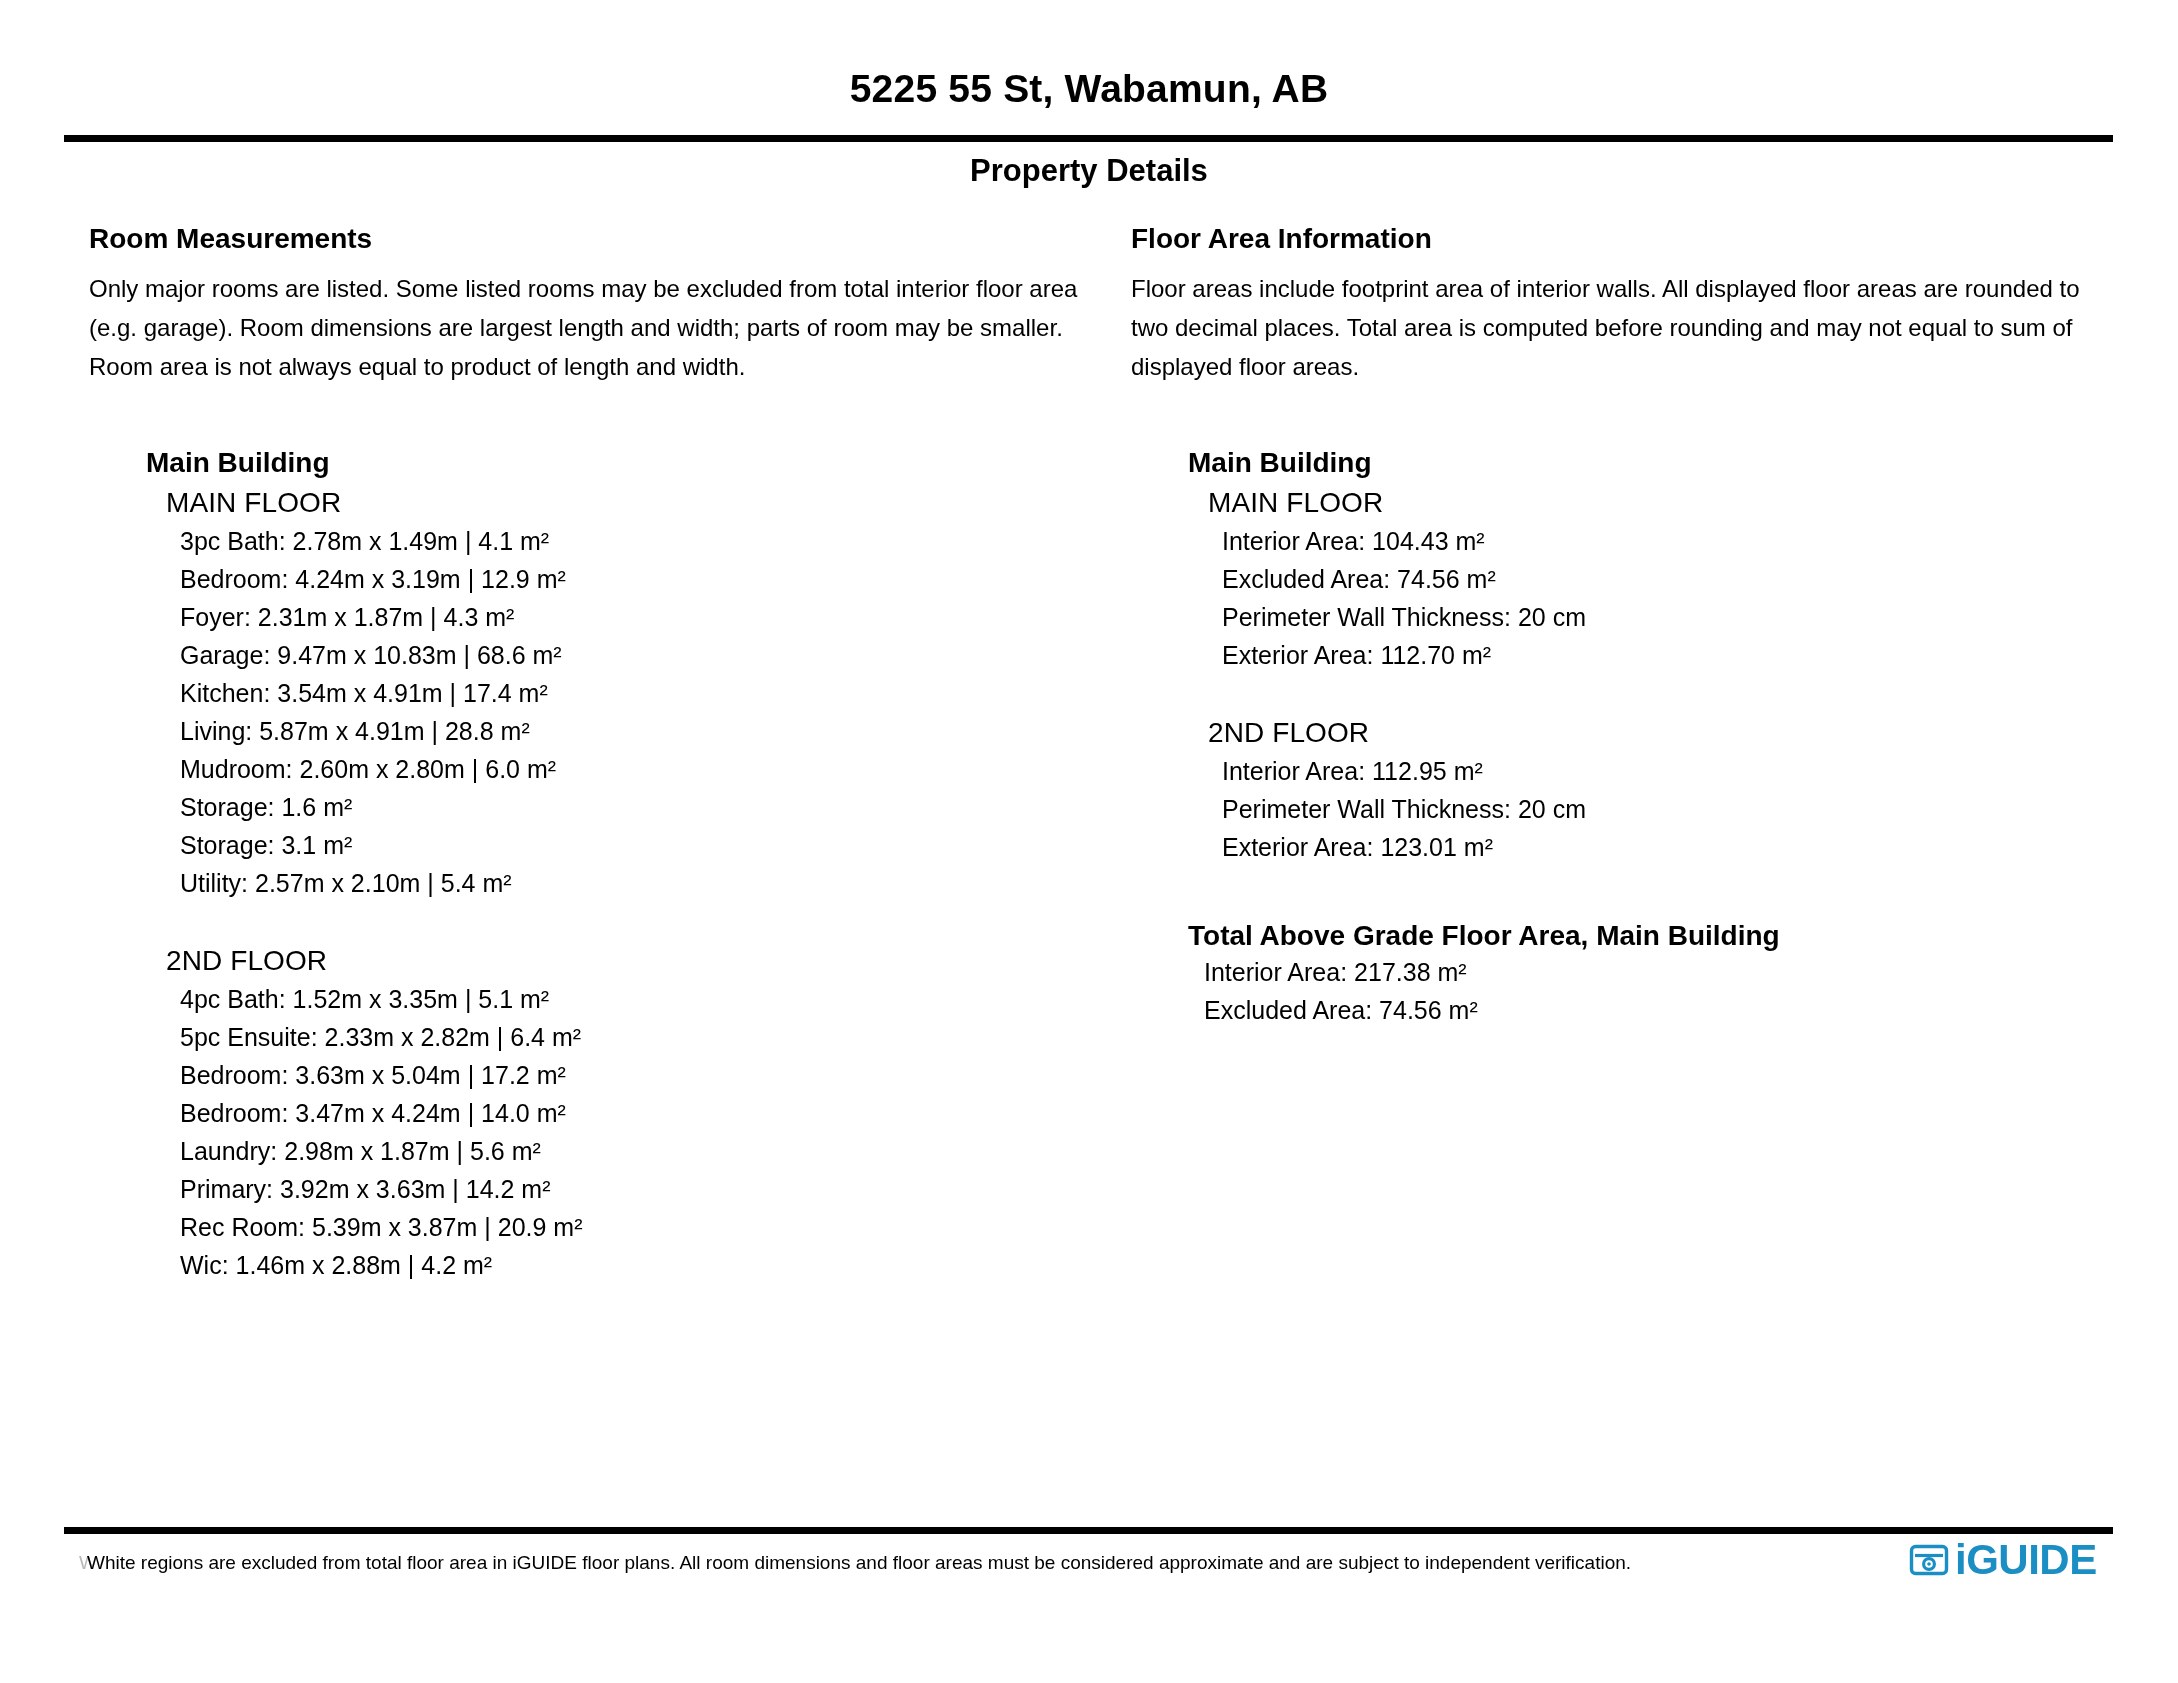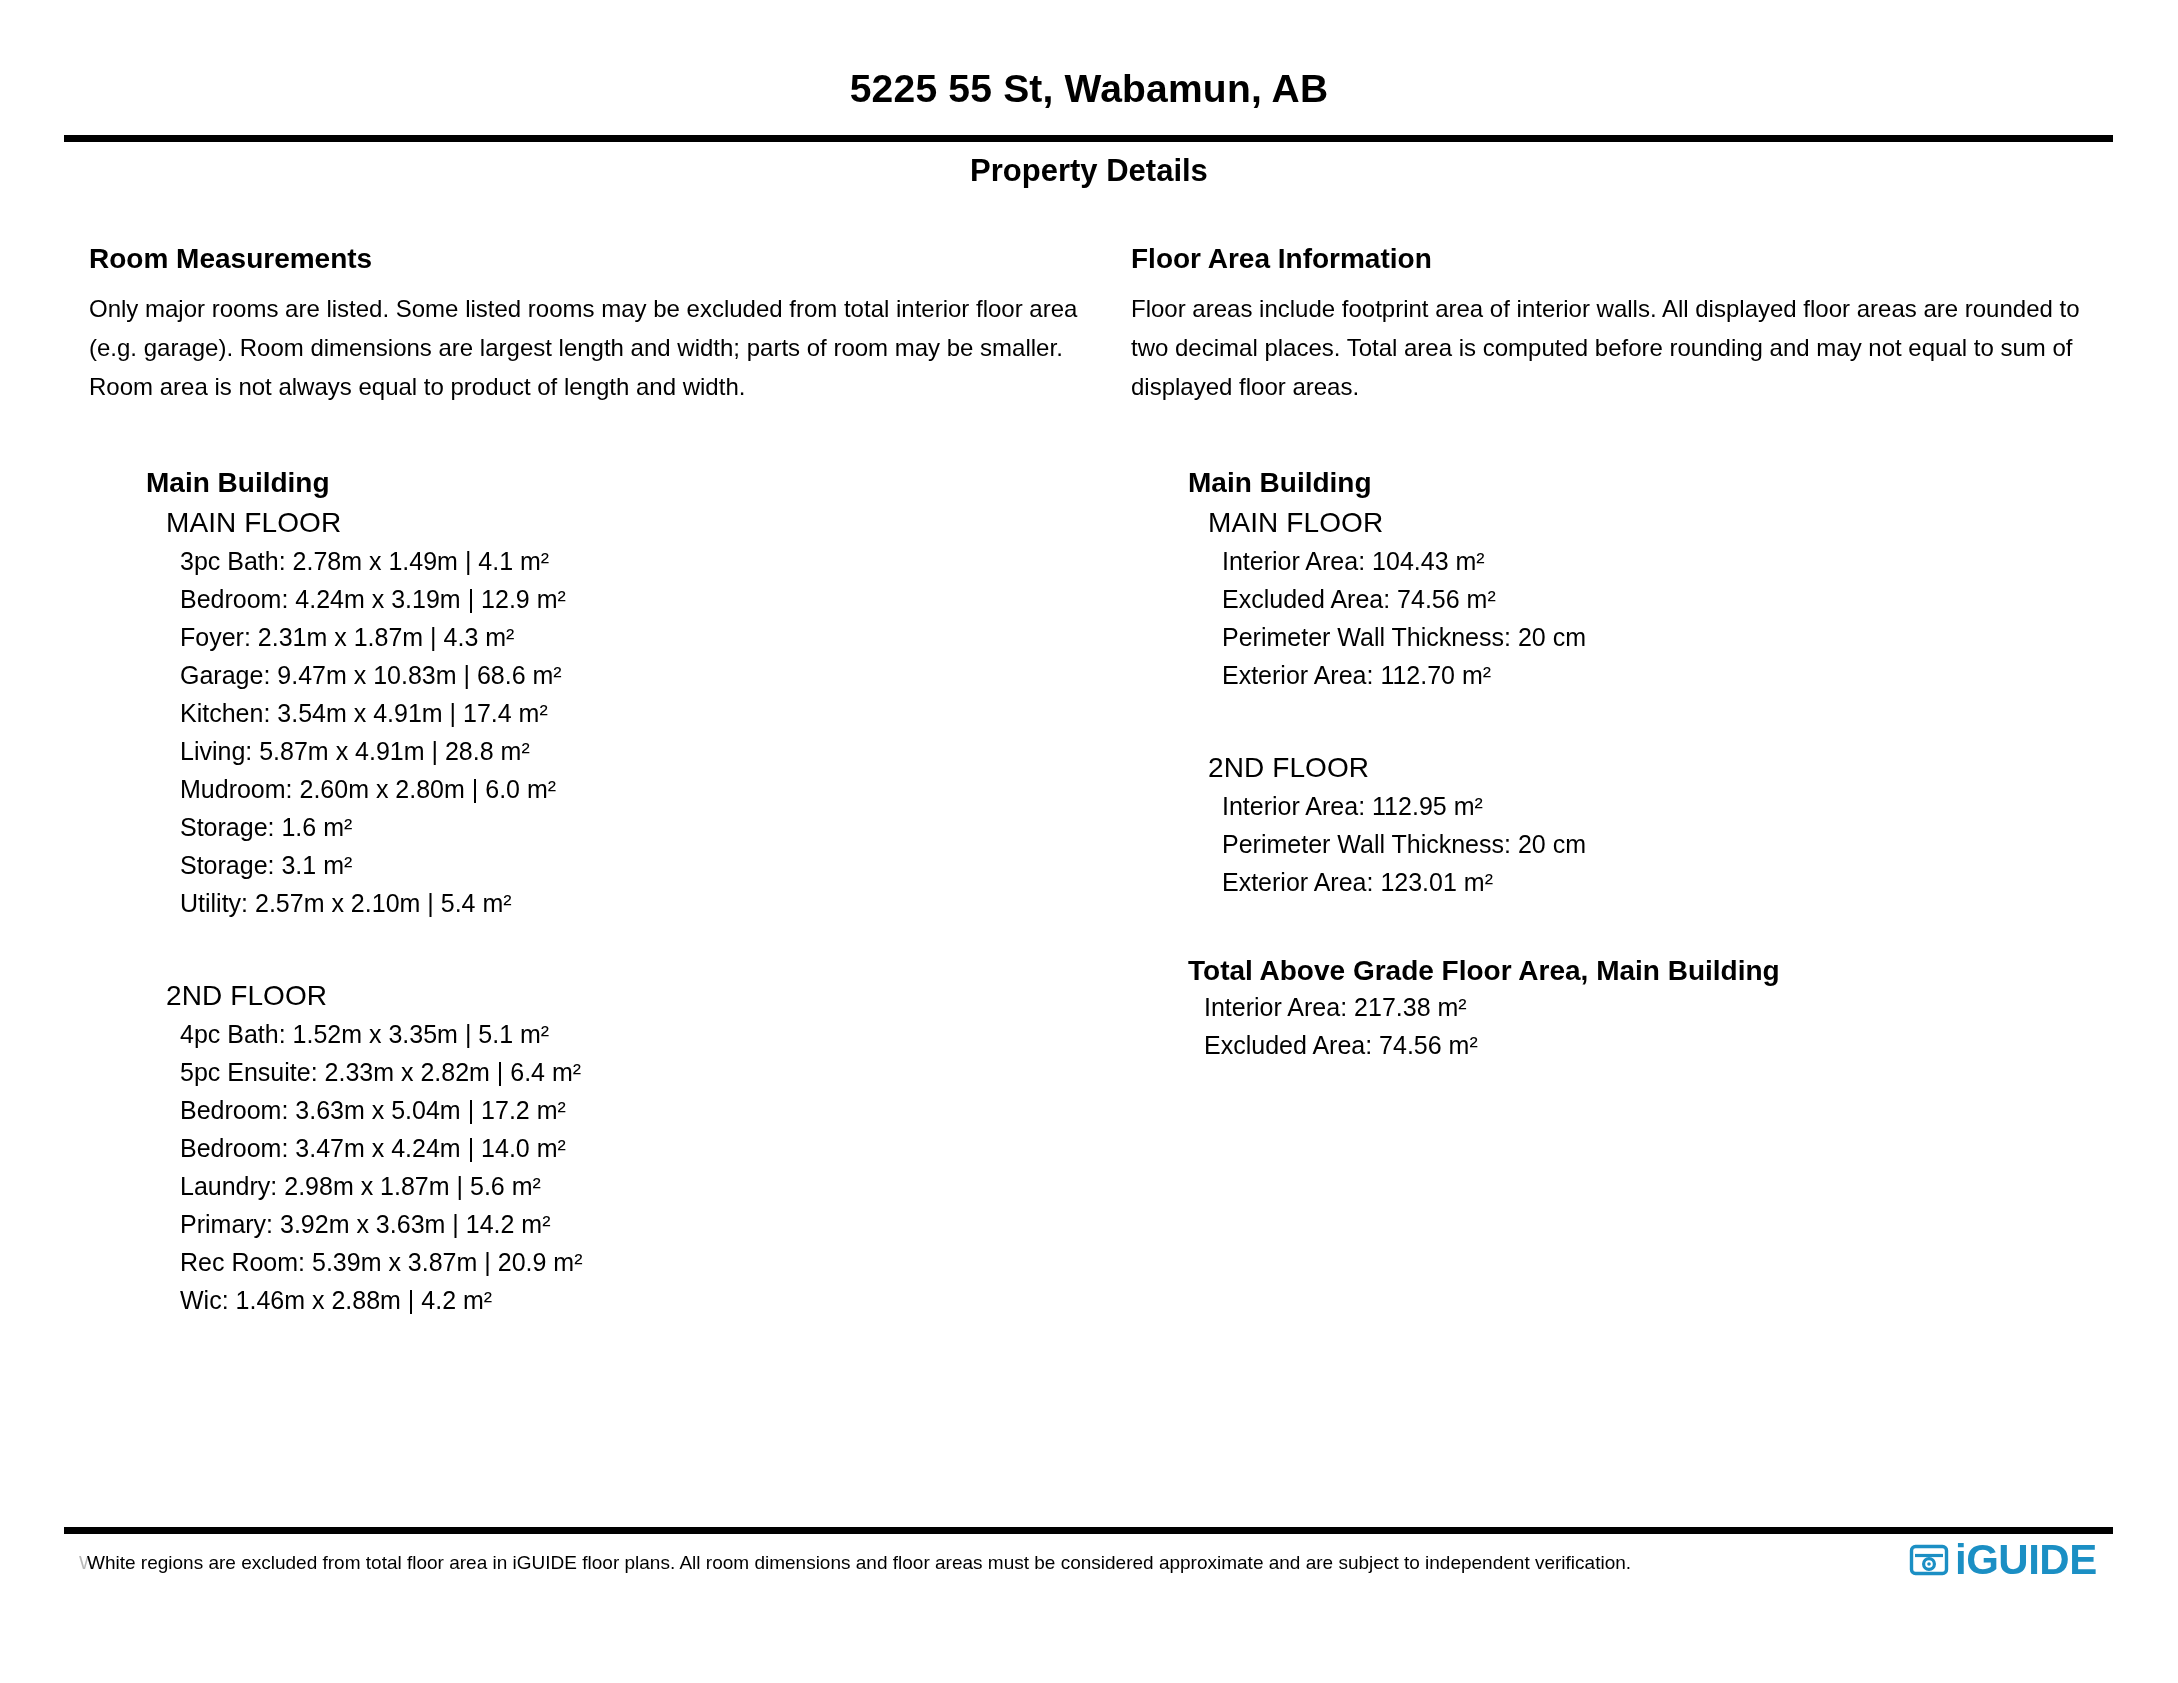--- a/index.html
+++ b/index.html
@@ -47,21 +47,21 @@
     left: 0;
     width: 2178px;
     text-align: center;
     font-size: 31px;
     font-weight: bold;
   }
 
   
   .col {
     position: absolute;
-    top: 244px;
+    top: 224px;
   }
   .col-left  { left: 89px;  width: 1000px; }
   .col-right { left: 1131px; width: 990px; }
 
   .col-heading {
     font-size: 28px;
     font-weight: bold;
     margin: 0 0 14px 0;
     line-height: 1.1;
   }
@@ -78,21 +78,21 @@
   .building-name {
     font-size: 28px;
     font-weight: bold;
     margin-left: 57px;
     line-height: 1.3;
   }
   .floor-block {
     margin-top: 2px;
   }
   .floor-block.spaced {
-    margin-top: 59px;
+    margin-top: 44px;
   }
   .floor-name {
     font-size: 28px;
     margin-left: 77px;
     line-height: 1.42;
     letter-spacing: 0.1px;
   }
   .entry-list {
     list-style: none;
     margin: 0;

